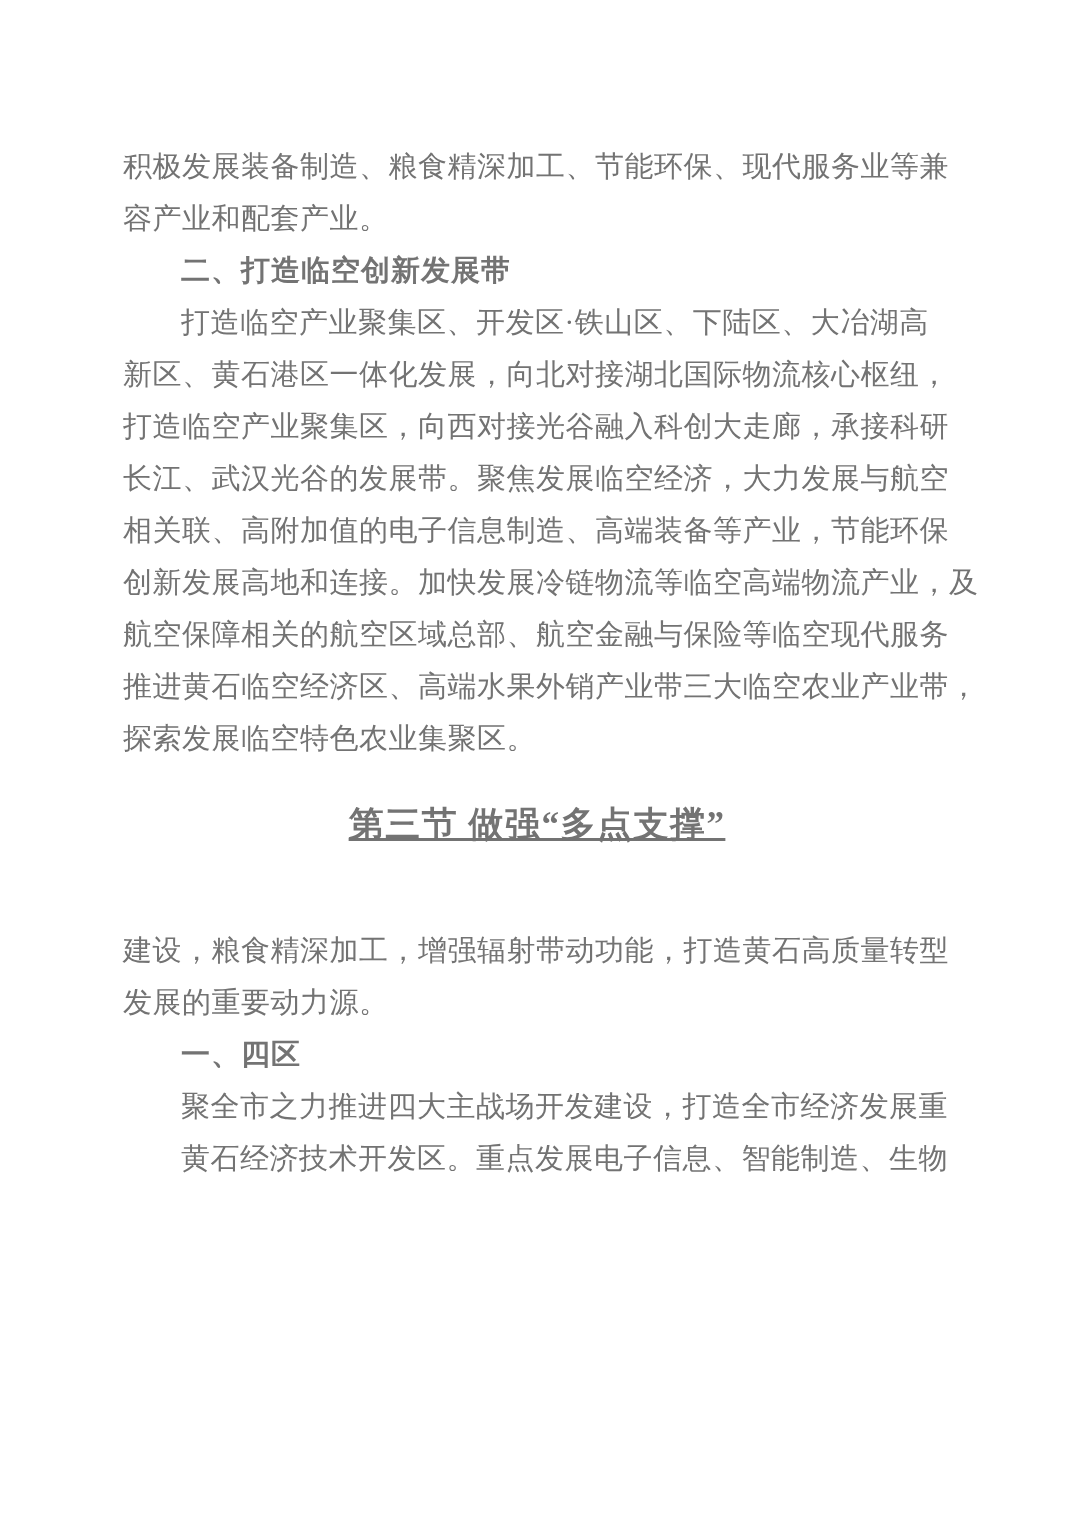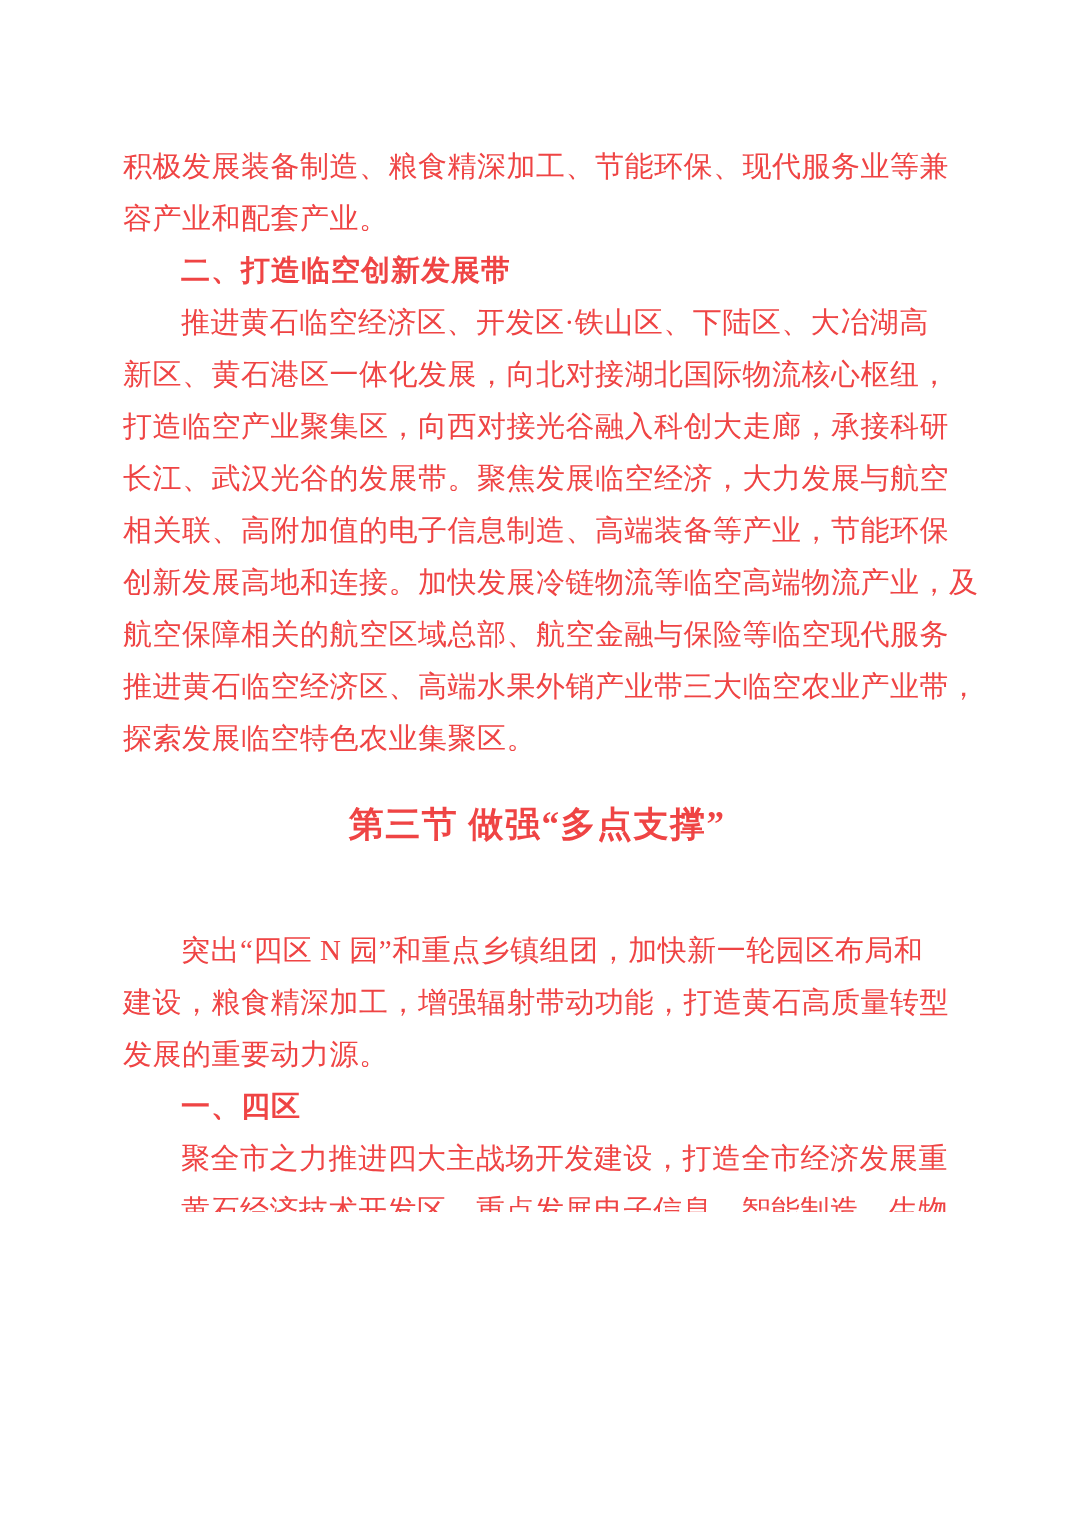--- a/index.html
+++ b/index.html
@@ -5,21 +5,21 @@
   html, body {
     margin: 0;
     padding: 0;
     background: #ffffff;
   }
   .page {
     position: relative;
     width: 1074px;
     height: 1212px;
     background: #ffffff;
-    color: #ef4444;
+    color: #737373;
     font-family: "Liberation Serif", "DejaVu Serif", serif;
     overflow: hidden;
   }
   .content {
     position: absolute;
     left: 123px;
     top: 140px;
     width: 828px;
   }
   .line {
@@ -41,51 +41,51 @@
     font-family: "Liberation Serif", "DejaVu Serif", serif;
     font-weight: bold;
     font-size: 35px;
     line-height: 56px;
     height: 56px;
     text-align: center;
     margin-top: 33px;
     margin-bottom: 71px;
     letter-spacing: 1.5px;
     white-space: nowrap;
+    text-decoration: underline;
   }
   .page-number {
     position: absolute;
     top: 1395px;
     left: 0;
     width: 100%;
     text-align: center;
     font-size: 21px;
     line-height: 30px;
     font-family: Liberation Sans, sans-serif;
   }
 </style>
 </head>
 <body>
 
 <div class="page">
   <div class="content" id="content">
       <div class="line body">积极发展装备制造、粮食精深加工、节能环保、现代服务业等兼</div>
       <div class="line body">容产业和配套产业。</div>
       <div class="line subheading indent">二、打造临空创新发展带</div>
-      <div class="line body indent">推进黄石临空经济区、开发区·铁山区、下陆区、大冶湖高</div>
+      <div class="line body indent">打造临空产业聚集区、开发区·铁山区、下陆区、大冶湖高</div>
       <div class="line body">新区、黄石港区一体化发展，向北对接湖北国际物流核心枢纽，</div>
       <div class="line body">打造临空产业聚集区，向西对接光谷融入科创大走廊，承接科研</div>
       <div class="line body">长江、武汉光谷的发展带。聚焦发展临空经济，大力发展与航空</div>
       <div class="line body">相关联、高附加值的电子信息制造、高端装备等产业，节能环保</div>
       <div class="line body">创新发展高地和连接。加快发展冷链物流等临空高端物流产业，及</div>
       <div class="line body">航空保障相关的航空区域总部、航空金融与保险等临空现代服务</div>
       <div class="line body">推进黄石临空经济区、高端水果外销产业带三大临空农业产业带，</div>
       <div class="line body">探索发展临空特色农业集聚区。</div>
       <div class="section-title">第三节 做强“多点支撑”</div>
-      <div class="line body indent">突出“四区 N 园”和重点乡镇组团，加快新一轮园区布局和</div>
       <div class="line body">建设，粮食精深加工，增强辐射带动功能，打造黄石高质量转型</div>
       <div class="line body">发展的重要动力源。</div>
       <div class="line subheading indent">一、四区</div>
       <div class="line body indent">聚全市之力推进四大主战场开发建设，打造全市经济发展重</div>
       <div class="line body indent">黄石经济技术开发区。重点发展电子信息、智能制造、生物</div>
     </div>
   <div class="page-number">18</div>
 </div>
 
 </body></html>

